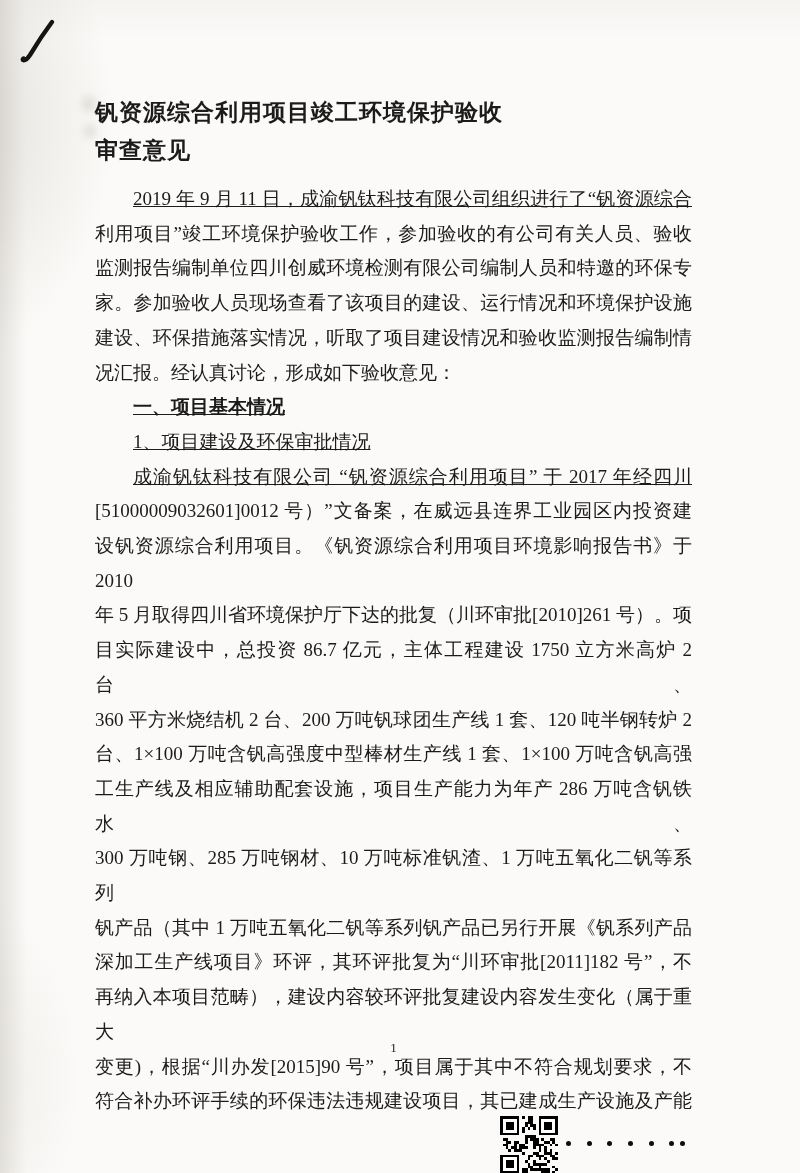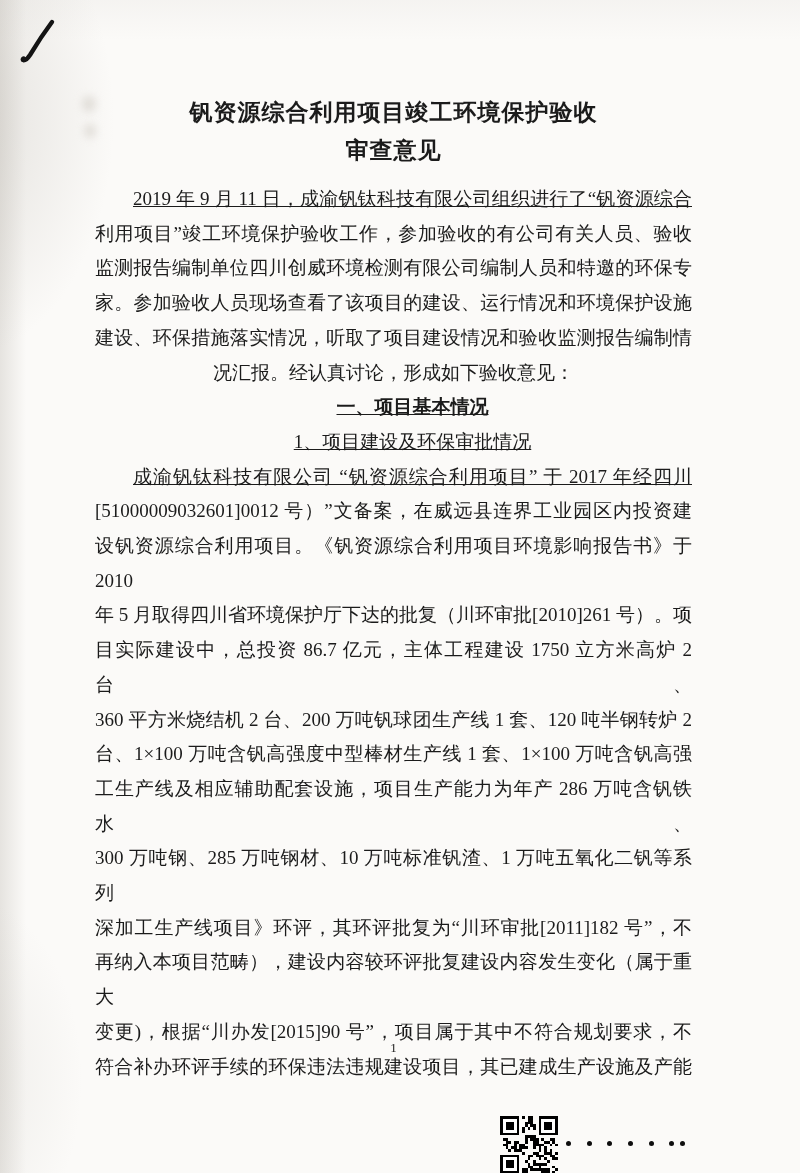--- a/index.html
+++ b/index.html
@@ -28,34 +28,34 @@
     position:absolute;z-index:0;border-radius:50%;
     background:#cfcac2;filter:blur(4px);opacity:.55;pointer-events:none;
   }
   .smudge.s1{left:82px;top:96px;width:14px;height:16px;}
   .smudge.s2{left:84px;top:124px;width:12px;height:14px;}
 
   .pen-mark{position:absolute;left:18px;top:16px;z-index:2;}
 
   .title-block{
     position:absolute;left:95px;top:93px;width:597px;z-index:1;
-    text-align:center;
+    text-align:left;
     font-family:"Liberation Sans", sans-serif;
     font-weight:700;
     font-size:23px;
     line-height:38px;
     letter-spacing:1px;
   }
 
   .body-text{
     position:absolute;left:95px;top:182px;width:597px;z-index:1;
     font-size:19px;
     line-height:34.7px;
   }
-  .line{display:block;white-space:nowrap;text-align:center;}
+  .line{display:block;white-space:nowrap;}
   .line.jf{white-space:normal;text-align:justify;text-align-last:justify;}
   .line.ind{text-indent:2em;text-decoration:underline;}
   .line.hd{font-weight:700;font-family:"Liberation Sans", sans-serif;}
 
   .page-number{
     position:absolute;left:95px;top:1040px;width:597px;z-index:1;
     text-align:center;font-size:13px;color:#222;
   }
 
   .qr{position:absolute;left:500px;top:1116px;width:58px;height:58px;z-index:1;}
@@ -93,20 +93,21 @@
       <span class="line ind">1、项目建设及环保审批情况</span>
       <span class="line ind jf">成渝钒钛科技有限公司 “钒资源综合利用项目” 于 2017 年经四川</span>
       <span class="line jf">[51000009032601]0012 号）”文备案，在威远县连界工业园区内投资建</span>
       <span class="line jf">设钒资源综合利用项目。《钒资源综合利用项目环境影响报告书》于 2010</span>
       <span class="line jf">年 5 月取得四川省环境保护厅下达的批复（川环审批[2010]261 号）。项</span>
       <span class="line jf">目实际建设中，总投资 86.7 亿元，主体工程建设 1750 立方米高炉 2 台、</span>
       <span class="line jf">360 平方米烧结机 2 台、200 万吨钒球团生产线 1 套、120 吨半钢转炉 2</span>
       <span class="line jf">台、1×100 万吨含钒高强度中型棒材生产线 1 套、1×100 万吨含钒高强</span>
       <span class="line jf">工生产线及相应辅助配套设施，项目生产能力为年产 286 万吨含钒铁水、</span>
       <span class="line jf">300 万吨钢、285 万吨钢材、10 万吨标准钒渣、1 万吨五氧化二钒等系列</span>
+      <span class="line jf">钒产品（其中 1 万吨五氧化二钒等系列钒产品已另行开展《钒系列产品</span>
       <span class="line jf">深加工生产线项目》环评，其环评批复为“川环审批[2011]182 号”，不</span>
       <span class="line jf">再纳入本项目范畴），建设内容较环评批复建设内容发生变化（属于重大</span>
       <span class="line jf">变更)，根据“川办发[2015]90 号”，项目属于其中不符合规划要求，不</span>
       <span class="line jf">符合补办环评手续的环保违法违规建设项目，其已建成生产设施及产能</span>
     </div>
 
   <div class="page-number">1</div>
 
   <svg class="qr" viewBox="0 0 21 21" shape-rendering="crispEdges">
       <rect x="8" y="0" width="1" height="1" fill="#000"></rect>

